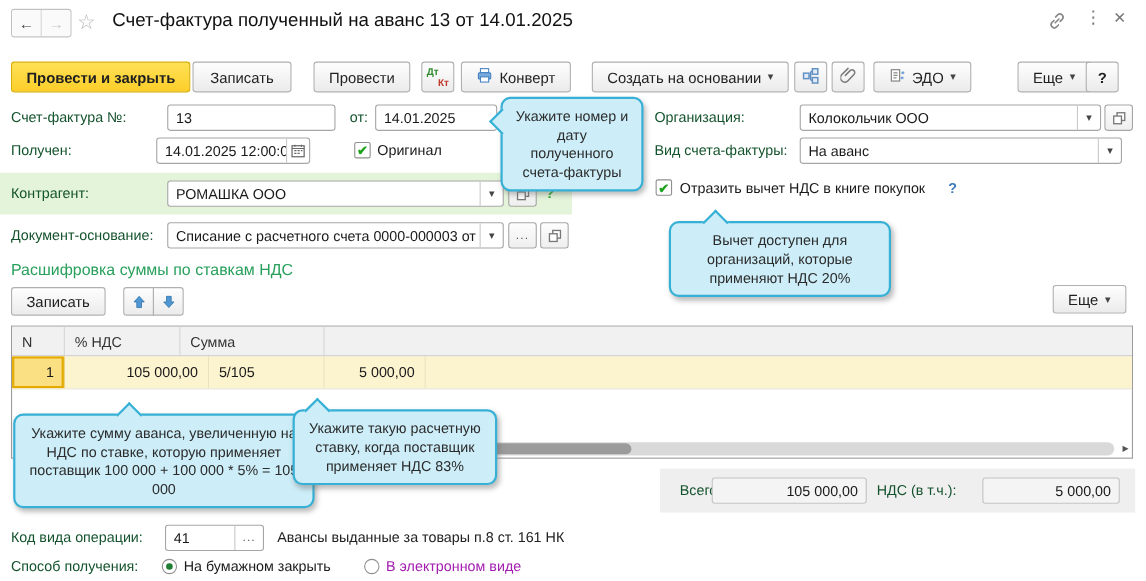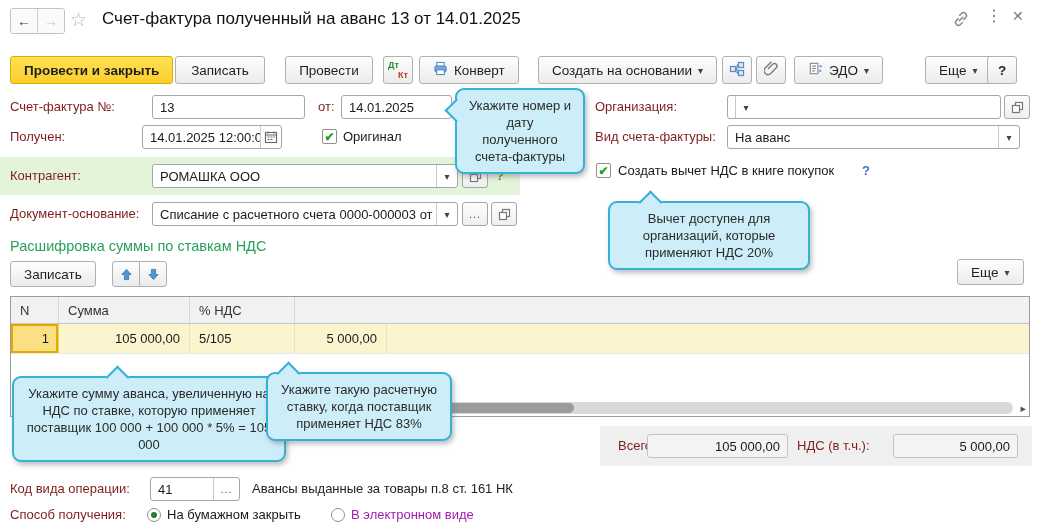--- a/index.html
+++ b/index.html
@@ -1,19 +1,19 @@
 <!DOCTYPE html>
 <html><head>
 <meta charset="utf-8">
 <style>
   html,body{margin:0;padding:0}
   body{width:1042px;height:528px;position:relative;overflow:hidden;background:#fff;
        font-family:"Liberation Sans",sans-serif;font-size:13px;color:#333}
   .abs{position:absolute}
-  .lbl{position:absolute;color:#7f1d1d;line-height:24px;white-space:nowrap}
+  .lbl{position:absolute;color:#14532d;line-height:24px;white-space:nowrap}
   .inp{position:absolute;box-sizing:border-box;height:24px;border:1px solid #a6a6a6;border-radius:3px;
        background:#fff;display:flex;align-items:center;padding:0 7px;white-space:nowrap;overflow:hidden;color:#1a1a1a}
   .inp .txt{flex:1;overflow:hidden;white-space:nowrap}
   .zone{width:20px;margin-right:-7px;align-self:stretch;display:flex;align-items:center;justify-content:center;
         border-left:1px solid #c9c9c9;color:#555;font-size:10px;flex:none}
   .sqbtn{position:absolute;box-sizing:border-box;height:24px;width:26px;border:1px solid #a6a6a6;border-radius:3px;
          background:linear-gradient(#fdfdfd,#efefef);display:flex;align-items:center;justify-content:center;color:#555}
   .btn{position:absolute;box-sizing:border-box;height:28px;border:1px solid #b0b0b0;border-radius:3px;
        background:linear-gradient(#fefefe,#ebebeb);display:inline-flex;align-items:center;justify-content:center;
        gap:6px;padding:0 13px;font-size:13.5px;color:#1f1f1f;white-space:nowrap}
@@ -118,20 +118,21 @@
 <div class="lbl" style="left:10px;top:95px">Счет-фактура №:</div>
 <div class="inp" style="left:152px;top:95px;width:153px">
   <span class="txt">13</span>
 </div>
 <div class="lbl" style="left:318px;top:95px">от:</div>
 <div class="inp" style="left:341px;top:95px;width:111px">
   <span class="txt">14.01.2025</span>
 </div>
 <div class="lbl" style="left:595px;top:95px">Организация:</div>
 <div class="inp" style="left:727px;top:95px;width:274px">
+  <span class="txt">Колокольчик ООО</span>
   <span class="zone dd">▾</span>
 </div>
 <div class="sqbtn" style="left:1004px;top:95px">
   <svg width="13" height="13" viewBox="0 0 13 13" fill="none" stroke="#777" stroke-width="1.2">
       <rect x="4.5" y="1.5" width="7" height="7" fill="#fff"></rect>
       <rect x="1.5" y="4.5" width="7" height="7" fill="#fff"></rect>
     </svg>
 </div>
 
 <div class="lbl" style="left:10px;top:125px">Получен:</div>
@@ -166,21 +167,21 @@
 </div>
 <div class="sqbtn" style="left:462px;top:164px">
   <svg width="13" height="13" viewBox="0 0 13 13" fill="none" stroke="#777" stroke-width="1.2">
       <rect x="4.5" y="1.5" width="7" height="7" fill="#fff"></rect>
       <rect x="1.5" y="4.5" width="7" height="7" fill="#fff"></rect>
     </svg>
 </div>
 <div class="help" style="left:496px;top:164px;color:#1fa31f">?</div>
 
 <div class="chk" style="left:596px;top:163px">✔</div>
-<div class="lbl" style="left:618px;top:159px;color:#1a1a1a">Создать вычет НДС в книге покупок</div>
+<div class="lbl" style="left:618px;top:159px;color:#1a1a1a">Отразить вычет НДС в книге покупок</div>
 <div class="help" style="left:862px;top:159px">?</div>
 
 <div class="tt" style="left:608px;top:201px;width:202px">
   <span class="tail up" style="left:32px"></span>
   <div style="position:relative">Вычет доступен для организаций, которые применяют НДС 20%</div>
 </div>
 
 <div class="lbl" style="left:10px;top:202px">Документ-основание:</div>
 <div class="inp" style="left:152px;top:202px;width:306px">
   <span class="txt">Списание с расчетного счета 0000-000003 от 14.01.202</span>
@@ -207,22 +208,22 @@
     </svg>
 </button>
 <button class="btn" style="left:957px;top:259px;height:26px">
   <span>Еще</span>
     <span class="dd">▾</span>
 </button>
 
 <div class="tbl">
   <div class="thead">
     <div class="th" style="width:48px">N</div>
+    <div class="th" style="width:105px">% НДС</div>
     <div class="th" style="width:131px">Сумма</div>
-    <div class="th" style="width:105px">% НДС</div>
     <div class="th" style="flex:1;border-right:none"></div>
   </div>
   <div class="trow">
     <div class="td ncell" style="width:48px">1</div>
     <div class="td num" style="width:131px">105 000,00</div>
     <div class="td" style="width:105px">5/105</div>
     <div class="td num" style="width:92px">5 000,00</div>
     <div class="td" style="flex:1;border-right:none"></div>
   </div>
   <div class="hscroll">

